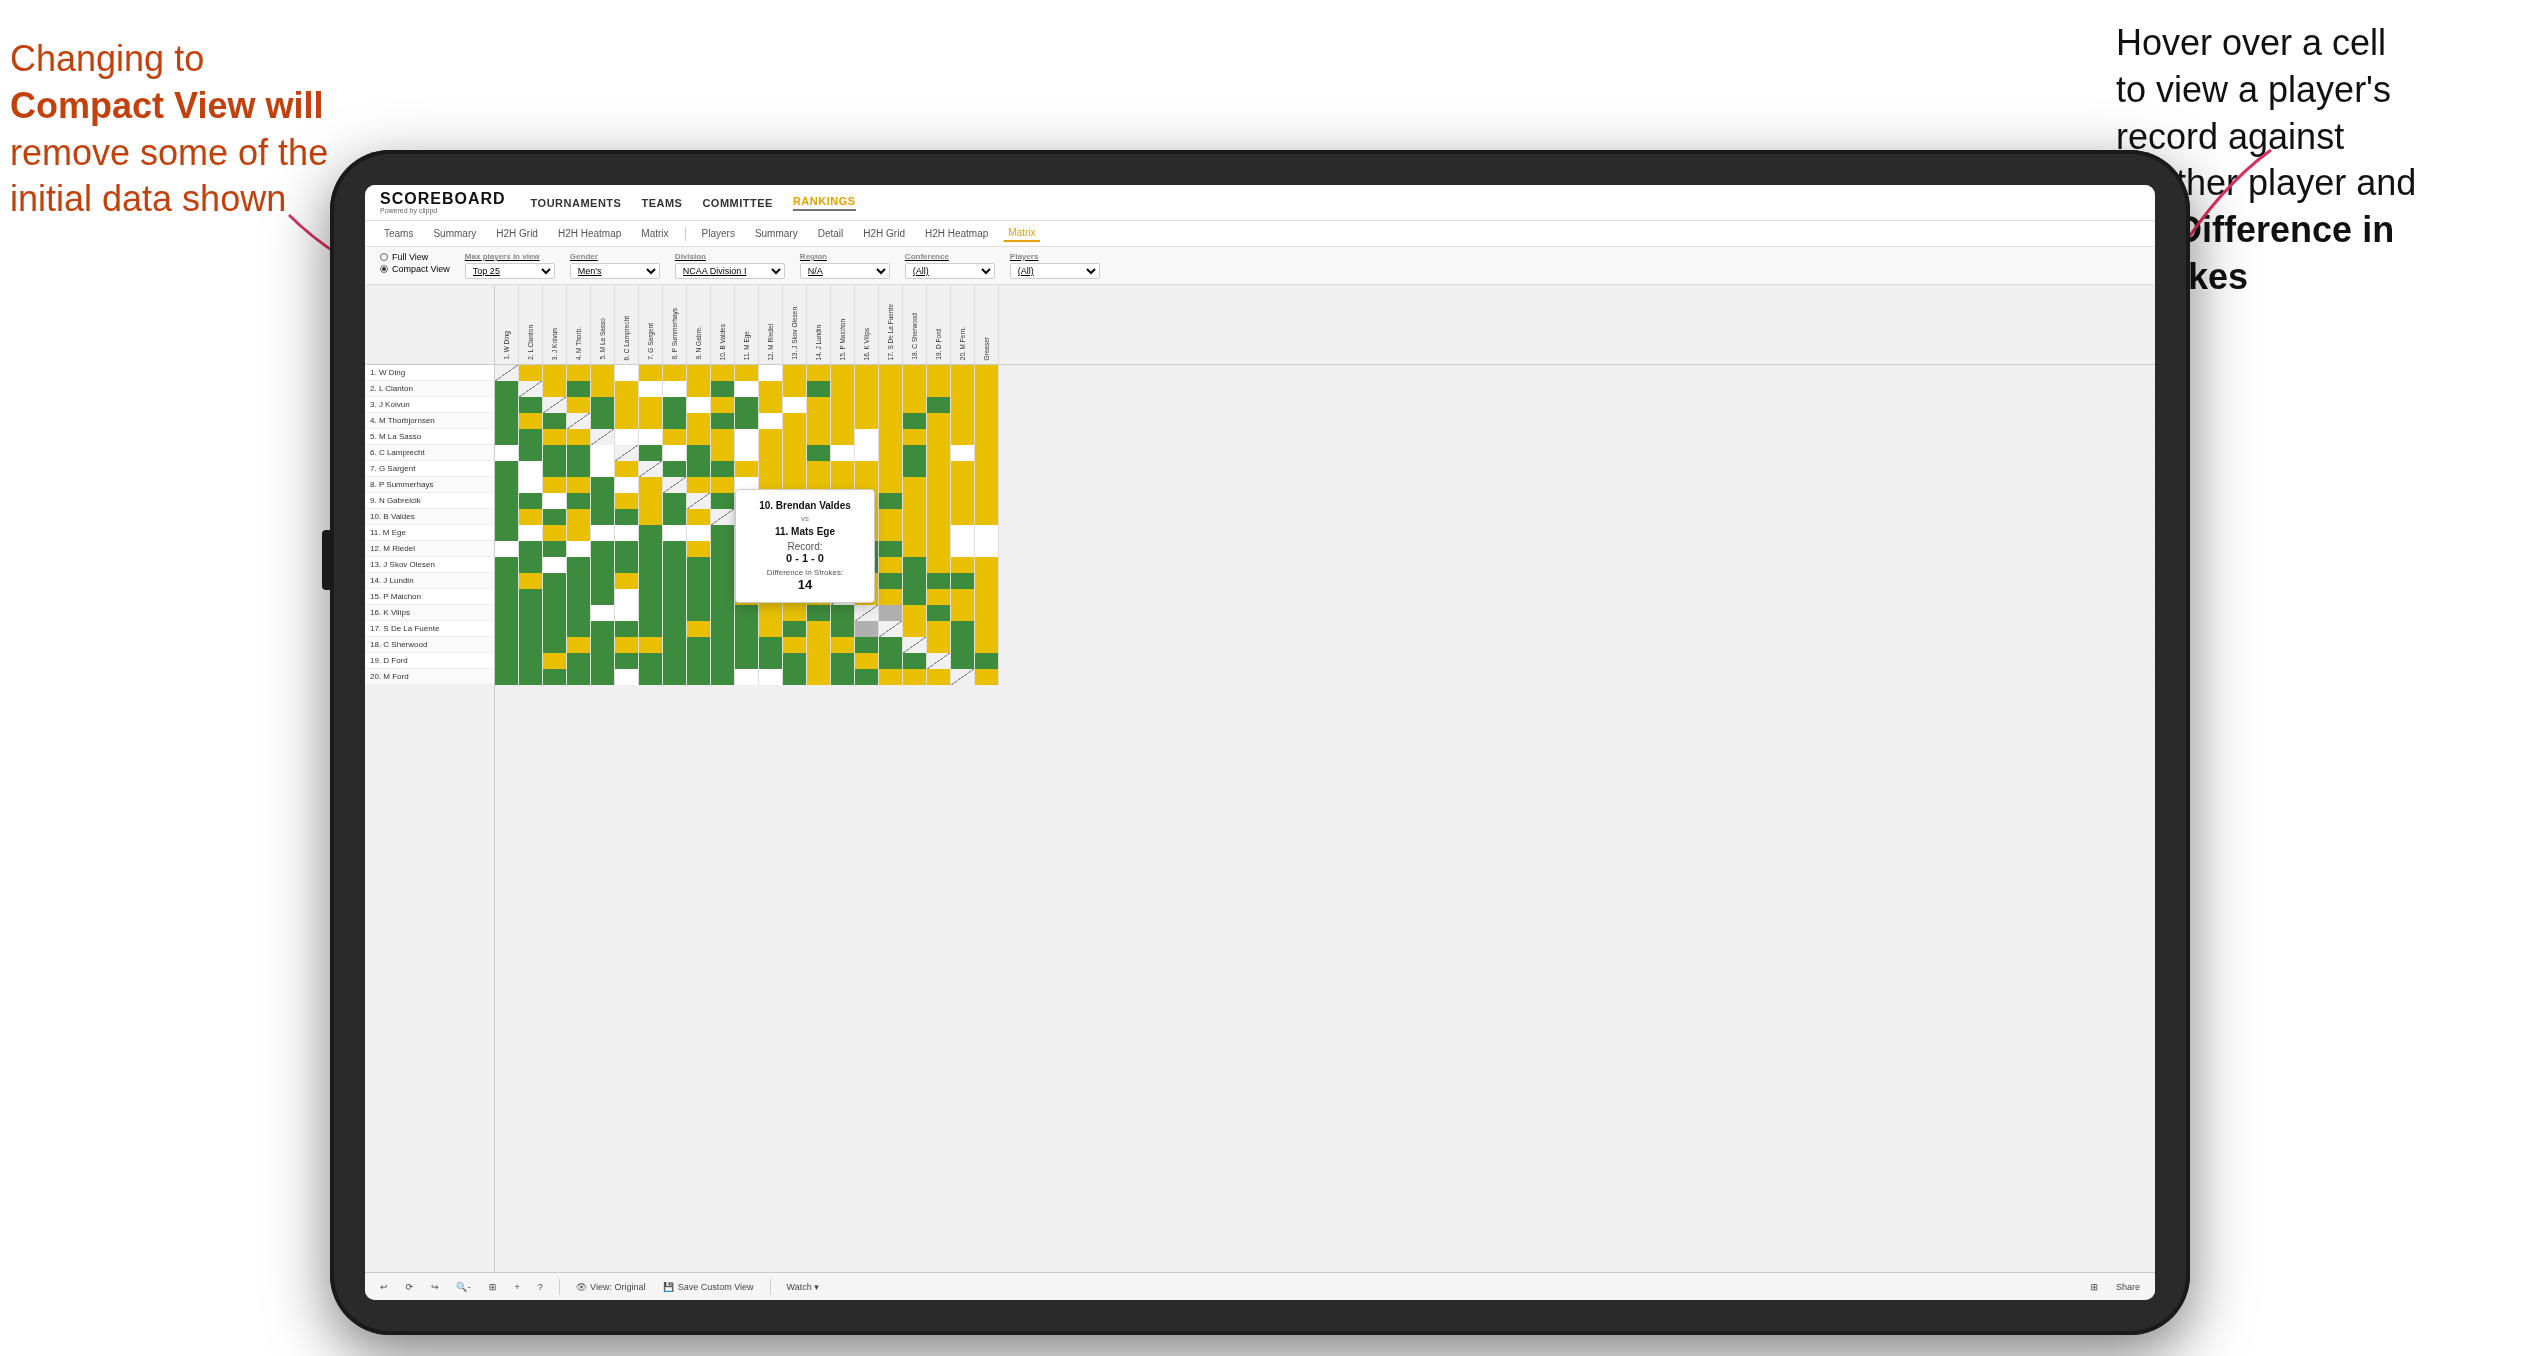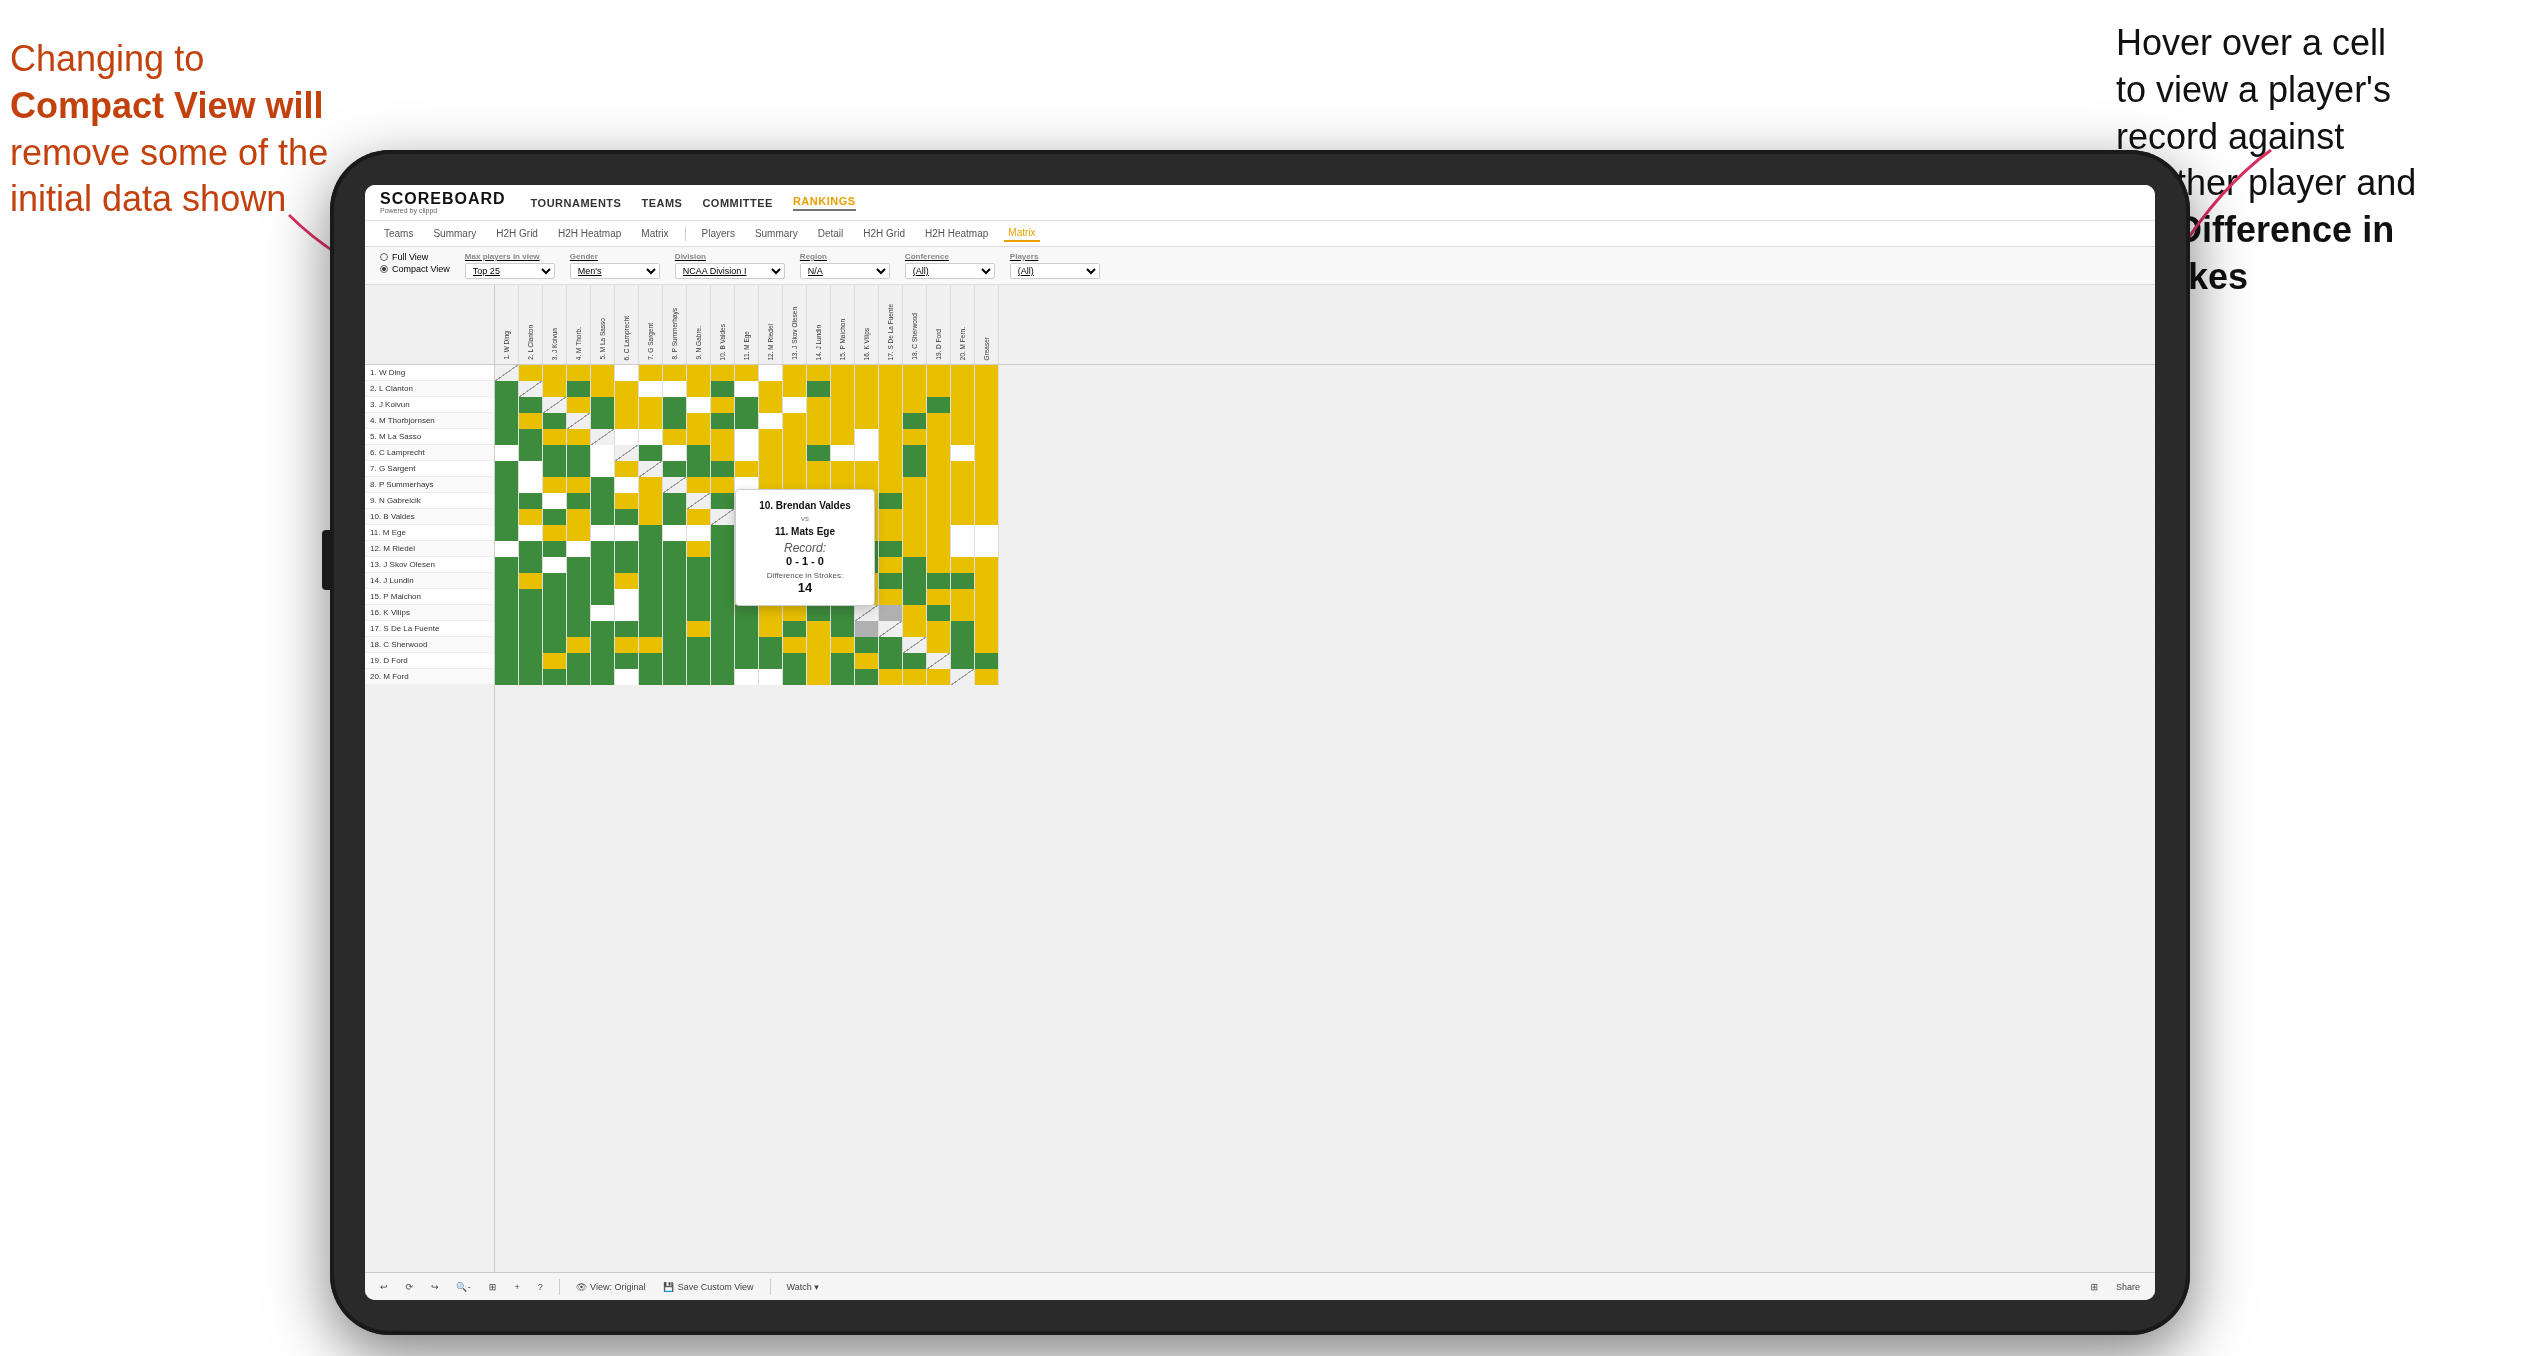--- a/index.html
+++ b/index.html
@@ -307,24 +307,23 @@
       font-size: 10px;
       font-weight: 700;
       color: #111;
     }
     .tooltip-vs {
       font-size: 8px;
       color: #777;
       margin: 3px 0;
     }
     .tooltip-record-label {
-      font-size: 12px;
+      font-size: 10px;
       color: #555;
       margin-top: 4px;
-      font-style: italic;
     }
     .tooltip-record {
       font-size: 11px;
       font-weight: 700;
       color: #111;
     }
     .tooltip-diff-label {
       font-size: 8px;
       color: #555;
       margin-top: 4px;

